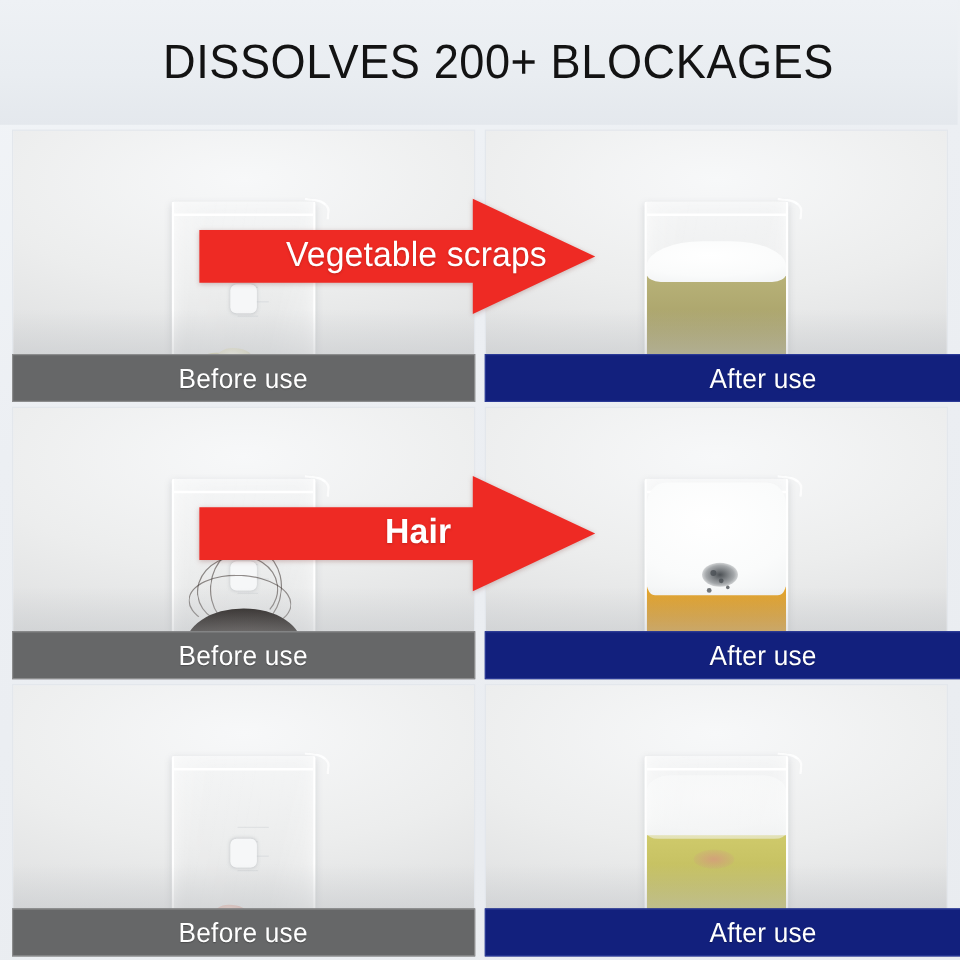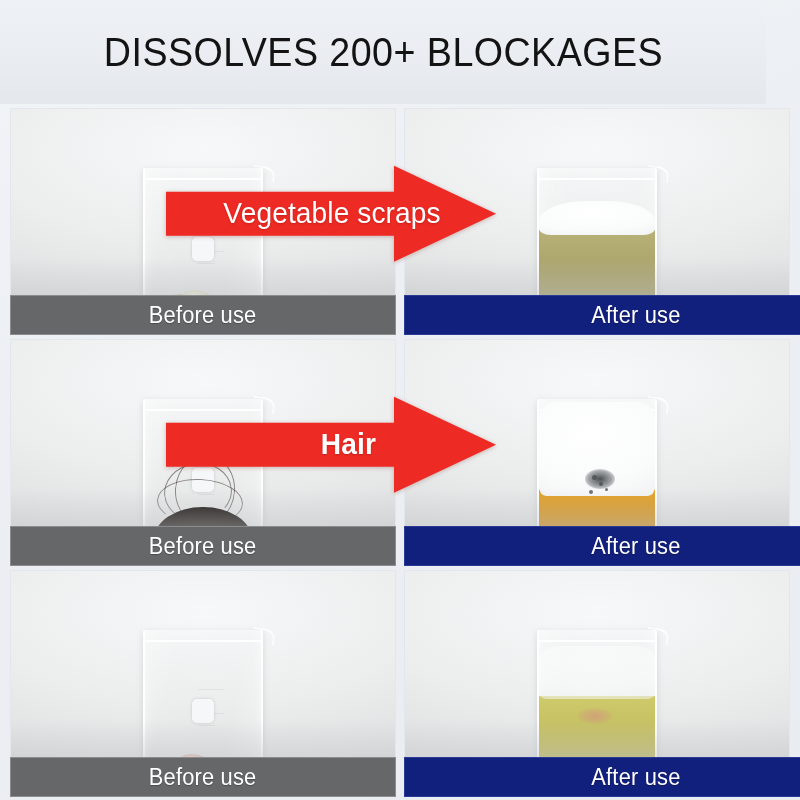--- a/index.html
+++ b/index.html
@@ -7,21 +7,21 @@
     width:800px;height:800px;overflow:hidden;
     font-family:"Liberation Sans",sans-serif;
     background:#ffffff;
   }
   #page{position:relative;width:800px;height:800px;background:
     linear-gradient(160deg,#f2f5f8 0%,#eceff3 35%,#e9ecf0 100%);}
 
   
   .title-bar{position:absolute;left:0;top:0;width:766px;height:104px;
     background:linear-gradient(180deg,#eef1f5 0%,#e9edf1 60%,#e4e8ed 100%);
-    display:flex;align-items:center;justify-content:center;}
+    display:flex;align-items:center;justify-content:center;padding-left:32px;}
   .title{
     font-family:"Liberation Sans Narrow","Liberation Sans",sans-serif;
     font-size:40px;font-weight:300;letter-spacing:.5px;
     color:#131313;white-space:nowrap;
     transform:scaleX(.94);
   }
 
   
   .grid{position:absolute;left:0;top:106px;width:800px;height:694px;}
   .row{position:relative;width:800px;height:231px;}
@@ -97,21 +97,21 @@
     transform:scaleX(.95);white-space:nowrap;
     text-shadow:0 1px 1px rgba(0,0,0,.28);}
 
   
   .arrow{position:absolute;top:50%;transform:translateY(-58%);
     left:166px;width:330px;height:104px;pointer-events:none;}
   .arrow svg{display:block;width:100%;height:100%;
     filter:drop-shadow(0 1px 2px rgba(120,40,35,.30));}
   .arrow .lbl{position:absolute;left:0;top:0;width:100%;height:100%;
     display:flex;align-items:center;justify-content:flex-start;
-    padding-left:54px;box-sizing:border-box;}
+    padding-left:69px;box-sizing:border-box;}
   .arrow .lbl span{
     font-family:"Liberation Sans Narrow","Liberation Sans",sans-serif;
     font-size:29px;color:#ffffff;white-space:nowrap;letter-spacing:.1px;
     transform:scaleX(.97);
     text-shadow:0 1px 2px rgba(140,25,20,.45);}
   .arrow.short .lbl{justify-content:center;padding-left:34px;font-weight:bold;}
 </style>
 </head>
 <body>
 

